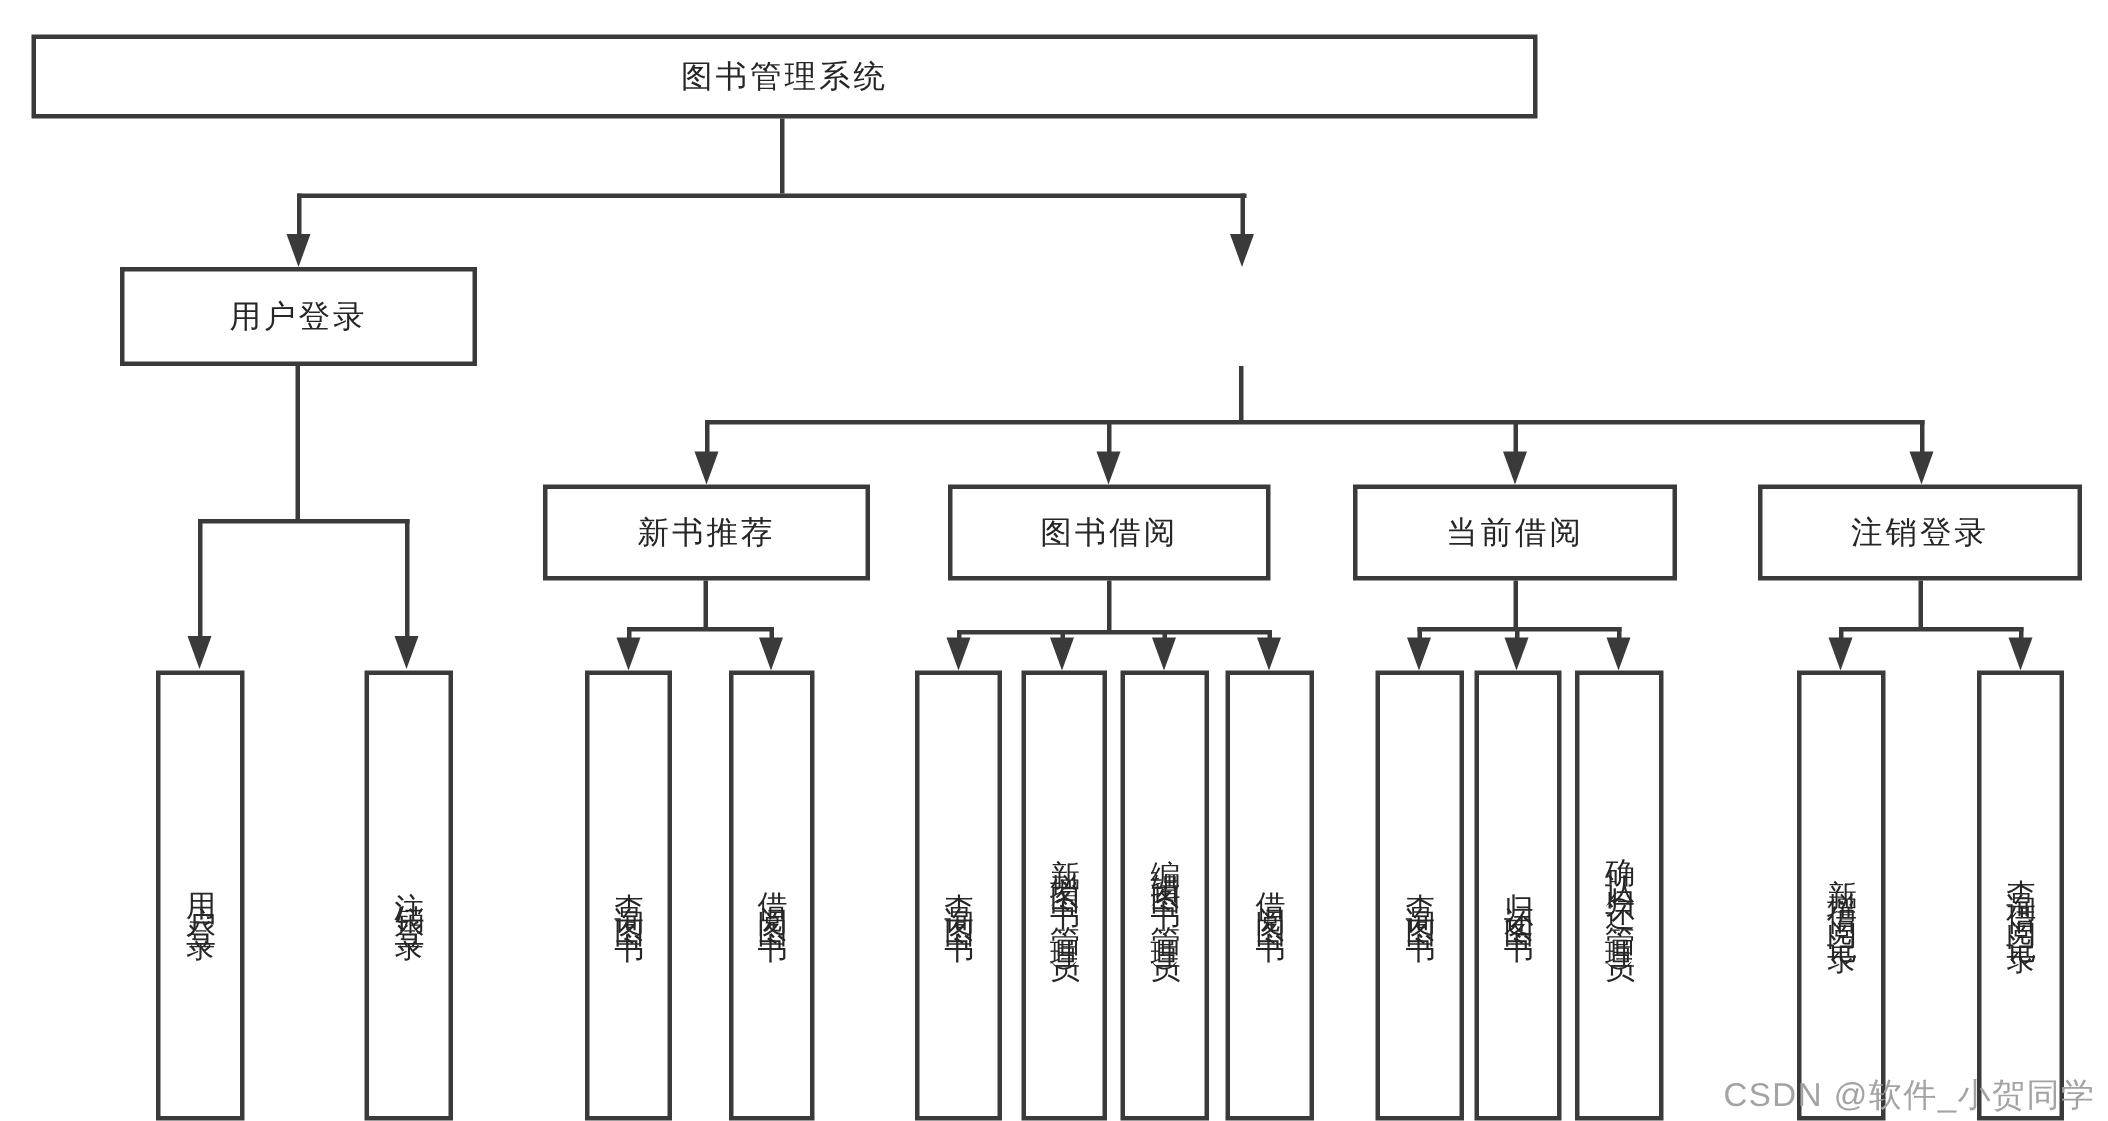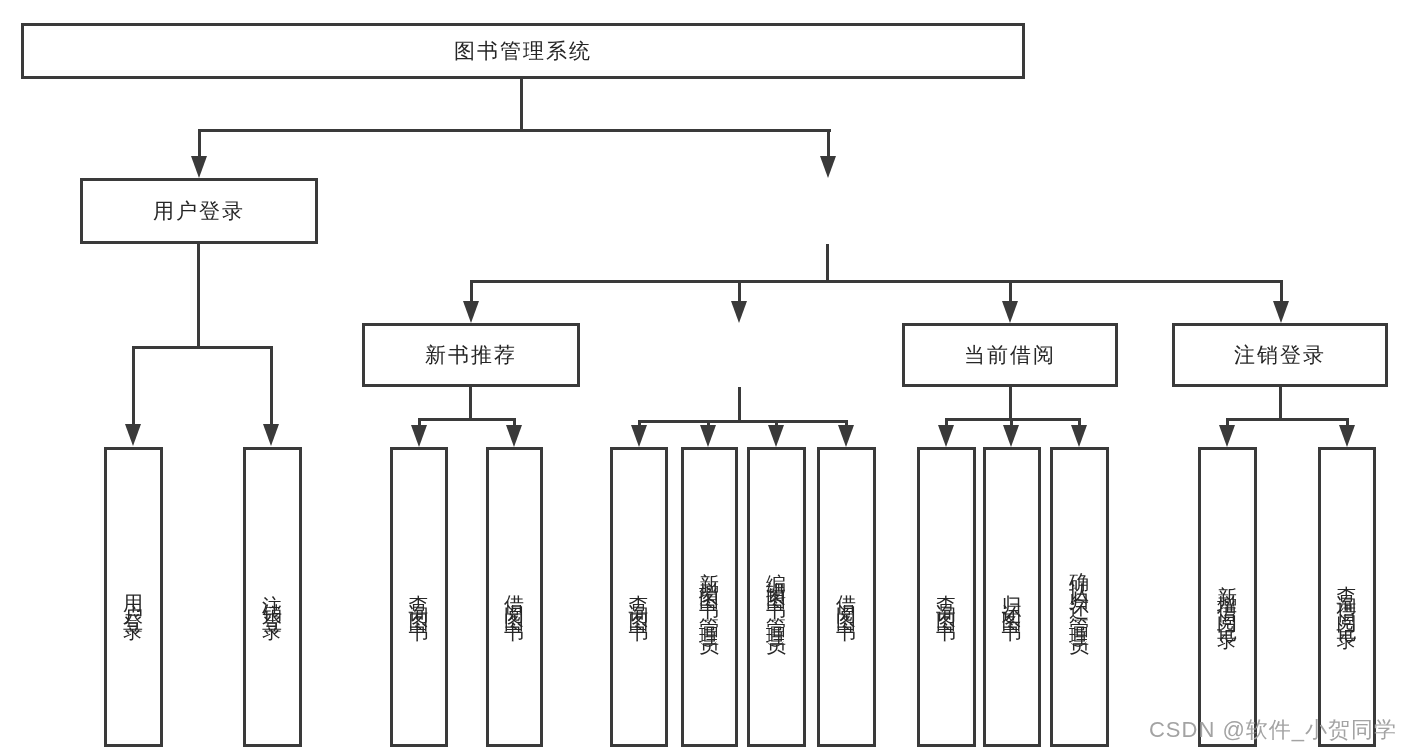--- a/index.html
+++ b/index.html
@@ -92,20 +92,23 @@
   <div class="vline" style="left:738px;top:270px;height:25px;"></div>
   <div class="ahead" style="left:731px;top:291px;"></div>
   <div class="vline" style="left:1009px;top:270px;height:25px;"></div>
   <div class="ahead" style="left:1002px;top:291px;"></div>
   <div class="vline" style="left:1280px;top:270px;height:25px;"></div>
   <div class="ahead" style="left:1273px;top:291px;"></div>
 
   <div class="box" style="left:362px;top:313px;width:218px;height:64px;text-align:right;">
     <span class="lbl">新书推荐</span>
   </div>
+  <div class="box" style="left:632px;top:313px;width:215px;height:64px;">
+    <span class="lbl">图书借阅</span>
+  </div>
   <div class="box" style="left:902px;top:313px;width:216px;height:64px;font-family:Liberation Serif, serif;">
     <span class="lbl">当前借阅</span>
   </div>
   <div class="box" style="left:1172px;top:313px;width:216px;height:64px;">
     <span class="lbl">注销登录</span>
   </div>
 
   <div class="vline" style="left:469px;top:377px;height:31px;"></div>
   <div class="hline" style="left:418px;top:408px;width:98px;"></div>
   <div class="vline" style="left:418px;top:408px;height:10px;"></div>

